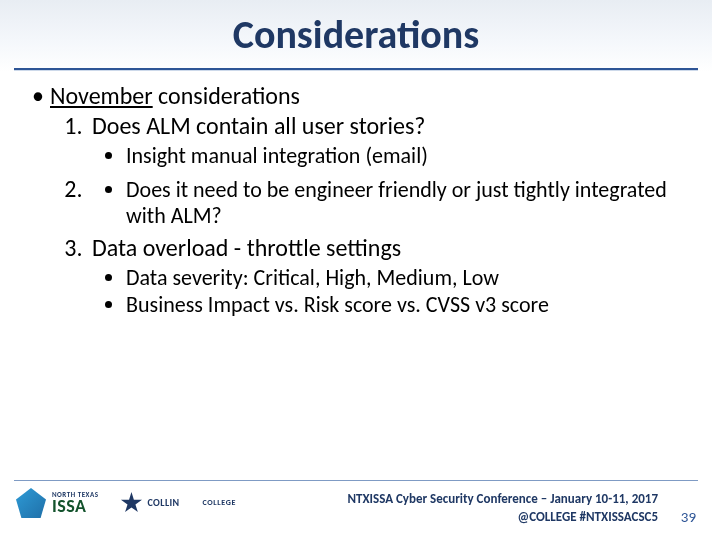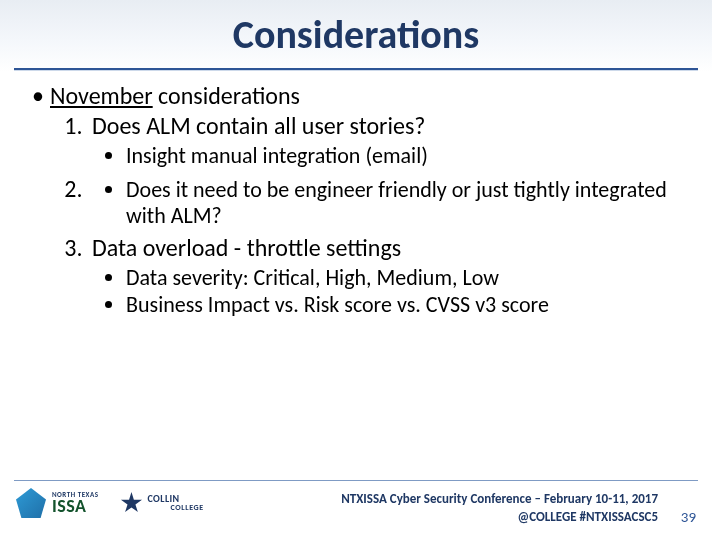--- a/index.html
+++ b/index.html
@@ -152,21 +152,21 @@
     gap: 5px;
   }
   .collin-star {
     width: 22px;
     height: 22px;
     background: #1f3864;
     clip-path: polygon(50% 0%, 61% 35%, 98% 35%, 68% 57%, 79% 91%, 50% 70%, 21% 91%, 32% 57%, 2% 35%, 39% 35%);
   }
   .collin-text {
     display: flex;
-    flex-direction: column;
+    flex-direction: row;
     line-height: 0.85;
     font-weight: 700;
     color: #1f3864;
   }
   .collin-text .t1 { font-size: 10px; letter-spacing: 0.4px; }
   .collin-text .t2 { font-size: 8px; letter-spacing: 0.6px; margin-left: 23px; }
 </style>
 </head>
 <body>
 
@@ -221,19 +221,19 @@
       <div class="logo-collin">
         <div class="collin-star"></div>
         <div class="collin-text">
           <span class="t1">COLLIN</span>
           <span class="t2">COLLEGE</span>
         </div>
       </div>
     </div>
 
     <div class="footer-text">
-      <div>NTXISSA Cyber Security Conference – February 10-11, 2017</div>
+      <div>NTXISSA Cyber Security Conference – January 10-11, 2017</div>
       <div>@COLLEGE   #NTXISSACSC5</div>
     </div>
     <div class="page-num">39</div>
   </div>
 
 </div>
 
 </body></html>

